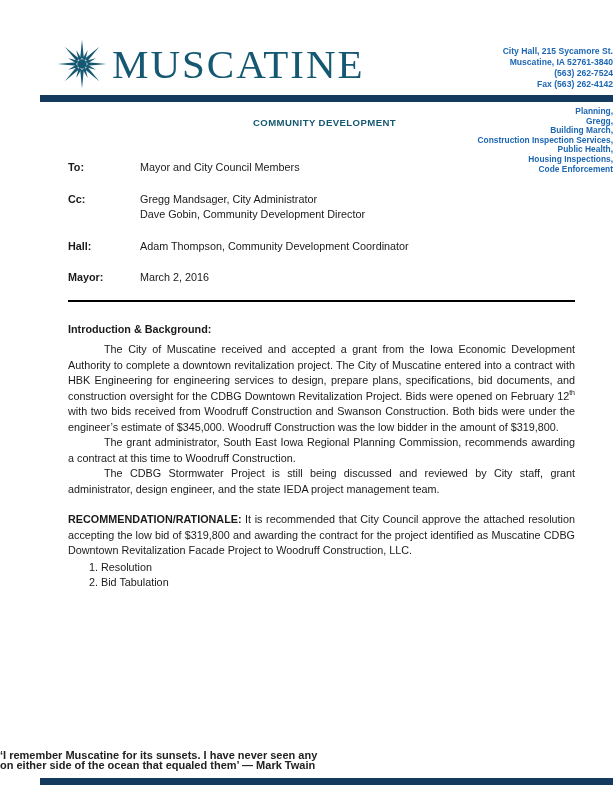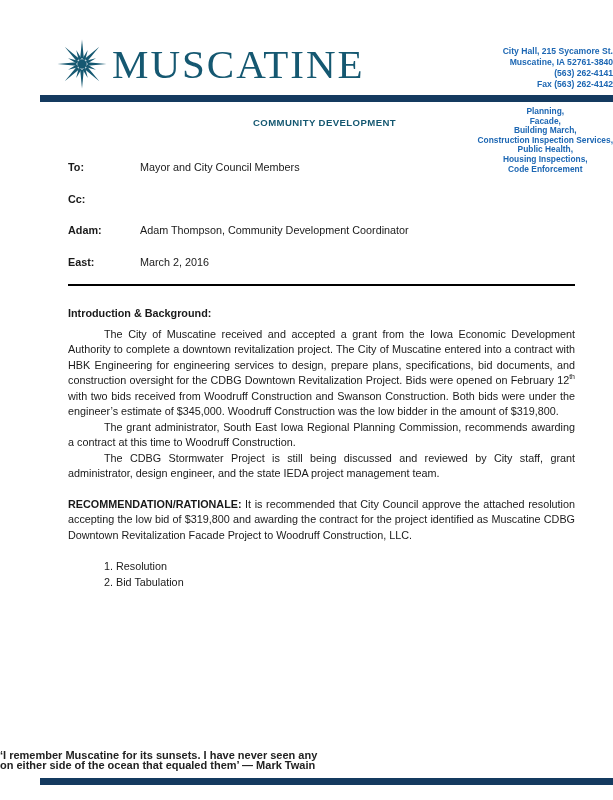--- a/index.html
+++ b/index.html
@@ -36,21 +36,21 @@
   .bar-bottom { top: 778px; }
 
   .dept {
     position: absolute; left: 0; right: 0; top: 117px;
     text-align: center;
     color: var(--brand-teal, #155871);
     font-size: 9.6px; font-weight: bold; letter-spacing: 0.4px;
   }
   .services {
     position: absolute; right: 36px; top: 107px;
-    text-align: center;
+    text-align: right;
     color: var(--brand-blue, #1d67b3);
     font-size: 8.4px; font-weight: bold; line-height: 9.6px;
   }
 
   .memo-title {
     position: absolute; left: 0; right: 0; top: 147px;
     text-align: center;
     font-size: 11.5px; font-weight: bold; letter-spacing: 0.4px;
     color: #111;
   }
@@ -74,21 +74,21 @@
   .section-heading {
     font-weight: bold; margin: 20px 0 5px 0;
   }
   p.para {
     margin: 0; text-align: justify; text-indent: 36px;
   }
   p.para.no-indent { text-indent: 0; }
   p.para.spaced { margin-top: 15px; }
   sup { font-size: 7px; line-height: 0; }
   ol.attachments {
-    margin: 16px; padding-left: 32px;
+    margin: 1px; padding-left: 32px;
   }
   ol.attachments li { line-height: 15.5px; }
 
   
   .footer-quote {
     position: absolute; left: 0; right: 0; top: 738px;
     text-align: left;
     font-size: 11px; font-weight: bold; line-height: 10px;
     color: #222;
     margin-top: 12px;
@@ -120,57 +120,61 @@
         <polygon points="0,-29 3,-9 -3,-9" transform="rotate(292.5)"></polygon>
         <polygon points="0,-29 3,-9 -3,-9" transform="rotate(337.5)"></polygon>
       </g>
     </svg>
     <span class="logo-wordmark">MUSCATINE</span>
   </div>
 
   <div class="address">
     <div>City Hall, 215 Sycamore St.</div>
     <div>Muscatine, IA 52761-3840</div>
-    <div>(563) 262-4141</div>
+    <div>(563) 262-7524</div>
     <div>Fax (563) 262-4142</div>
   </div>
 
   <div class="bar bar-top"></div>
 
   <div class="dept">COMMUNITY DEVELOPMENT</div>
 
   <div class="services">
     <div>Planning,</div>
-    <div>Facade,</div>
+    <div>Gregg,</div>
     <div>Building March,</div>
     <div>Construction Inspection Services,</div>
     <div>Public Health,</div>
     <div>Housing Inspections,</div>
     <div>Code Enforcement</div>
   </div>
 
 
   <div class="content">
 
     <div class="field-row">
       <div class="field-label">To:</div>
       <div class="field-value">Mayor and City Council Members</div>
     </div>
 
     <div class="field-row">
       <div class="field-label">Cc:</div>
+      <div class="field-value">
+        <div>Gregg Mandsager, City Administrator</div>
+        <div>Dave Gobin, Community Development Director</div>
+      </div>
     </div>
 
     <div class="field-row">
-      <div class="field-label">Adam:</div>
+      <div class="field-label">Hall:</div>
       <div class="field-value">Adam Thompson, Community Development Coordinator</div>
     </div>
 
     <div class="field-row tight">
-      <div class="field-label">East:</div>
+      <div class="field-label">Mayor:</div>
       <div class="field-value">March 2, 2016</div>
     </div>
 
 
     <hr class="rule">
 
     <div class="section-heading">Introduction &amp; Background:</div>
 
     <p class="para"><span>The City of Muscatine received and accepted a grant from the Iowa Economic Development Authority to complete a downtown revitalization project. The City of Muscatine entered into a contract with HBK Engineering for engineering services to design, prepare plans, specifications, bid documents, and construction oversight for the CDBG Downtown Revitalization Project. Bids were opened on February 12</span><sup>th</sup><span> with two bids received from Woodruff Construction and Swanson Construction. Both bids were under the engineer’s estimate of $345,000. Woodruff Construction was the low bidder in the amount of $319,800.</span></p>
 

